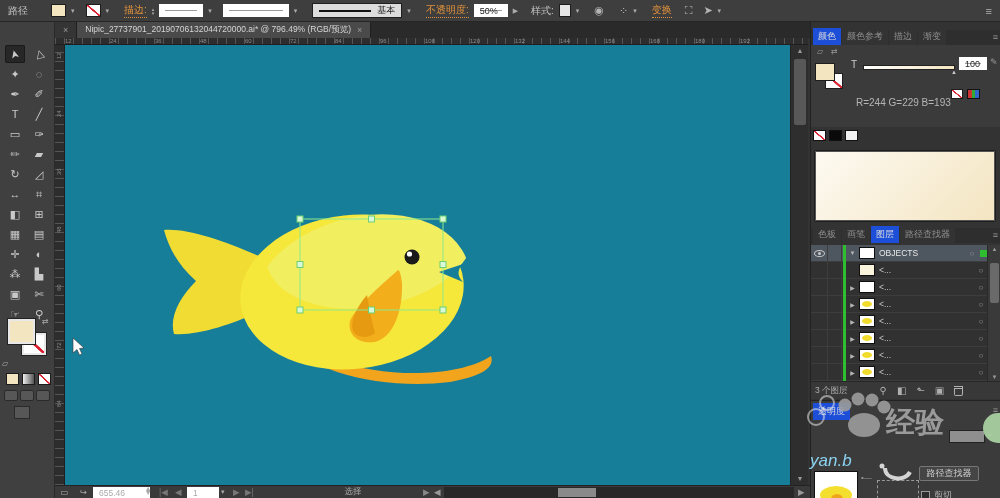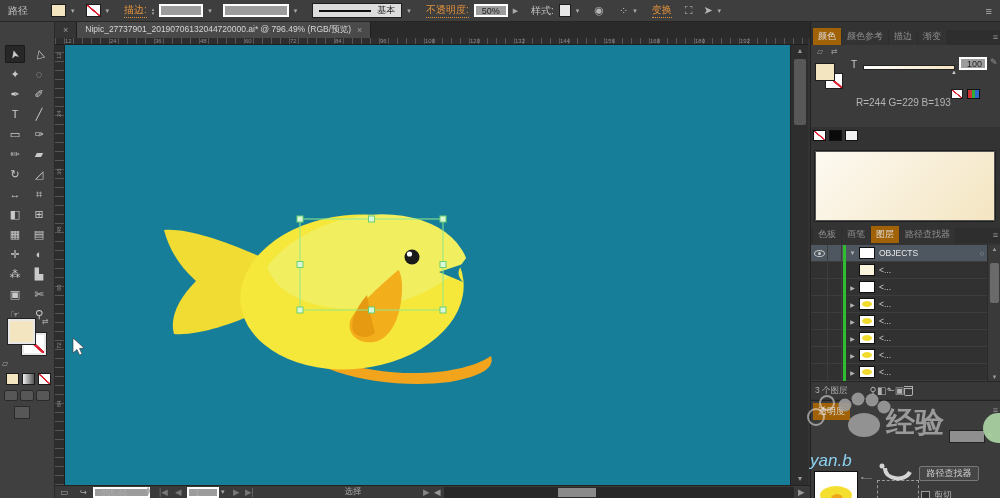--- a/index.html
+++ b/index.html
@@ -7,21 +7,21 @@
   body{font-family:"Liberation Sans","DejaVu Sans",sans-serif}
   #app{position:relative;width:1000px;height:498px;background:#333;overflow:hidden;font-size:9px;color:#bbb}
 
   
   #control-bar{position:absolute;left:0;top:0;width:1000px;height:22px;background:#3E3E3E;border-bottom:1px solid #262626;display:flex;align-items:center;gap:5px;padding:0 8px;white-space:nowrap}
   .cb-label{color:#c3c3c3;font-size:10px}
   .cb-orange{color:#E0913C;font-size:10px;border-bottom:1px dotted #E0913C;cursor:pointer}
   .sw{width:15px;height:13px;border:1px solid #1d1d1d;display:inline-block;vertical-align:middle}
   .sw-none{background:linear-gradient(to top right,#fff 44%,#d23 46%,#d23 54%,#fff 56%)}
   .dd{color:#aaa;font-size:7px}
-  .fld{height:13px;background:#9c9c9c;border:2px solid #ffffff;color:#222;font-size:9px;display:inline-flex;align-items:center;padding:0 6px}
+  .fld{height:13px;background:#9c9c9c;border:6px solid #ffffff;color:#222;font-size:9px;display:inline-flex;align-items:center;padding:0 0}
   .spin{display:inline-flex;flex-direction:column;font-size:5px;color:#aaa;line-height:4px}
   .lineprev{height:15px;background:#dcdcdc;border:1px solid #1f1f1f;display:inline-flex;align-items:center;gap:6px;padding:0 6px;color:#222}
   .lineprev .stroke-line{width:52px;height:2px;background:#111}
   .cb-icon{color:#b5b5b5;font-size:11px}
 
   
   #tabbar{position:absolute;left:55px;top:22px;width:755px;height:16px;background:#2A2A2A;display:flex}
   .doctab{display:flex;align-items:center;gap:6px;padding:0 8px;font-size:8.5px;border-right:1px solid #1f1f1f;background:#353535;color:#999}
   .doctab.active{background:#4A4A4A;color:#d5d5d5}
   .doctab .x{color:#999;font-size:9px}
@@ -60,55 +60,55 @@
   
   #status-bar{position:absolute;left:55px;top:485px;width:755px;height:13px;background:#3A3A3A;border-top:1px solid #222}
   #status-bar .it{position:absolute;top:0;height:12px;display:flex;align-items:center;font-size:8.5px;color:#aaa}
   #h-scroll-track{position:absolute;left:389px;top:1px;width:350px;height:11px;background:#282828}
   #h-scroll-thumb{position:absolute;left:503px;top:2px;width:38px;height:9px;background:#8a8a8a}
 
   
   #dock{position:absolute;left:810px;top:22px;width:190px;height:476px;background:#333;border-left:1px solid #222}
   .ptabs{position:absolute;left:0;width:190px;height:15px;background:#2E2E2E;display:flex;align-items:flex-end;gap:1px;padding-left:2px}
   .ptab{padding:2px 5px;font-size:9px;color:#8f8f8f;background:#333}
-  .ptab.active{background:#a16207;color:#ddd}
+  .ptab.active{background:#1d4ed8;color:#ddd}
   .pmenu{position:absolute;right:3px;top:2px;color:#999;font-size:9px}
 
   #color-panel{position:absolute;left:0;top:23px;width:190px;height:82px;background:#3B3B3B}
   .tint-bar{position:absolute;left:52px;top:20px;width:92px;height:5px;background:linear-gradient(90deg,#fff,#F4E5C1);border:1px solid #222}
   .rgb-text{position:absolute;left:45px;top:52px;color:#b5b5b5;font-size:10px}
   .spectrum{width:13px;height:10px;background:linear-gradient(90deg,#c33 0 33%,#3a3 33% 66%,#36c 66%);border:1px solid #111;display:inline-block}
 
   #stops-row{position:absolute;left:2px;top:108px;display:flex;gap:3px}
   .stop-sw{width:13px;height:11px;border:1px solid #111}
   #grad-preview{position:absolute;left:3px;top:128px;width:182px;height:72px;border:1px solid #1d1d1d;border-radius:2px;
     background:linear-gradient(135deg,#FDFAF2 0%,#F4E5C1 100%);box-shadow:inset 0 0 0 1px #555}
 
   
   #layers{position:absolute;left:0;top:223px;width:190px;height:136px;background:#303030}
-  .lrow{display:flex;align-items:center;height:17px;background:#313131;border-bottom:1px solid #3d3d3d;padding-right:4px}
+  .lrow{display:flex;align-items:center;height:17px;background:#313131;border-bottom:1px solid #3d3d3d;padding-right:14px}
   .lrow.sel{background:#4E565F}
   .lc-eye{width:17px;height:17px;border-right:1px solid #3d3d3d;display:flex;align-items:center;justify-content:center}
   .lc-edit{width:14px;height:17px;border-right:1px solid #3d3d3d}
   .lgreen{width:3px;height:17px;background:#2FBE2F;margin-left:1px}
   .larr{width:13px;text-align:center;color:#b5b5b5;font-size:6px}
   .lthumb{width:16px;height:12px;border:1px solid #0f0f0f;background:#fff;position:relative;flex:none}
   .lthumb.cream{background:#FBF4DC}
   .lthumb.fish::after{content:"";position:absolute;left:2px;top:2px;width:10px;height:6px;border-radius:50%;background:#F1DC2E}
   .lname{flex:1;color:#c9c9c9;font-size:8.5px;padding-left:4px;overflow:hidden;white-space:nowrap}
   .lrow.sel .lname{color:#e8e8e8}
   .ltarget{width:12px;color:#9a9a9a;font-size:8px;text-align:center}
   .lsq{width:7px;height:7px;background:#2FBE2F;margin-left:2px}
   .eye{display:inline-block;width:11px;height:7px;border:1px solid #c9c9c9;border-radius:50%;position:relative}
   .eye::after{content:"";position:absolute;left:3px;top:1px;width:3px;height:3px;border-radius:50%;background:#c9c9c9}
   #layers-scroll{position:absolute;left:176px;top:223px;width:14px;height:136px;background:#3a3a3a;border-left:1px solid #2a2a2a}
   #layers-scroll .thumb{position:absolute;left:2px;top:18px;width:9px;height:40px;background:#6a6a6a;border-radius:2px}
   #layers-scroll .arr{position:absolute;left:0;width:13px;text-align:center;font-size:6px;color:#999}
 
-  #layers-footer{position:absolute;left:0;top:359px;width:190px;height:18px;background:#383838;border-top:1px solid #262626;display:flex;align-items:center;padding:0 4px}
+  #layers-footer{position:absolute;left:0;top:359px;width:190px;height:18px;background:#383838;border-top:1px solid #262626;display:flex;align-items:center;gap:10px;padding:0 4px}
   #layers-footer .cnt{color:#b0b0b0;font-size:8.5px;margin-right:22px}
   #layers-footer .fic{color:#b0b0b0;font-size:10px}
   .trash{width:9px;height:10px;border:1px solid #b0b0b0;border-top:3px double #b0b0b0;border-radius:0 0 2px 2px}
 
   
   #transparency{position:absolute;left:0;top:378px;width:190px;height:98px;background:#3B3B3B;border-top:1px solid #222}
   .tp-thumb{position:absolute;left:3px;top:70px;width:44px;height:48px;background:#fff;border:1px solid #111}
   .tp-thumb::after{content:"";position:absolute;left:5px;top:14px;width:32px;height:18px;border-radius:50%;background:#F4DF2E}
   .tp-thumb::before{content:"";position:absolute;left:16px;top:22px;width:12px;height:11px;border-radius:50%;background:#EFA51C;z-index:1}
   .tp-mask{position:absolute;left:66px;top:79px;width:42px;height:40px;border:1px dashed #9a9a9a}

